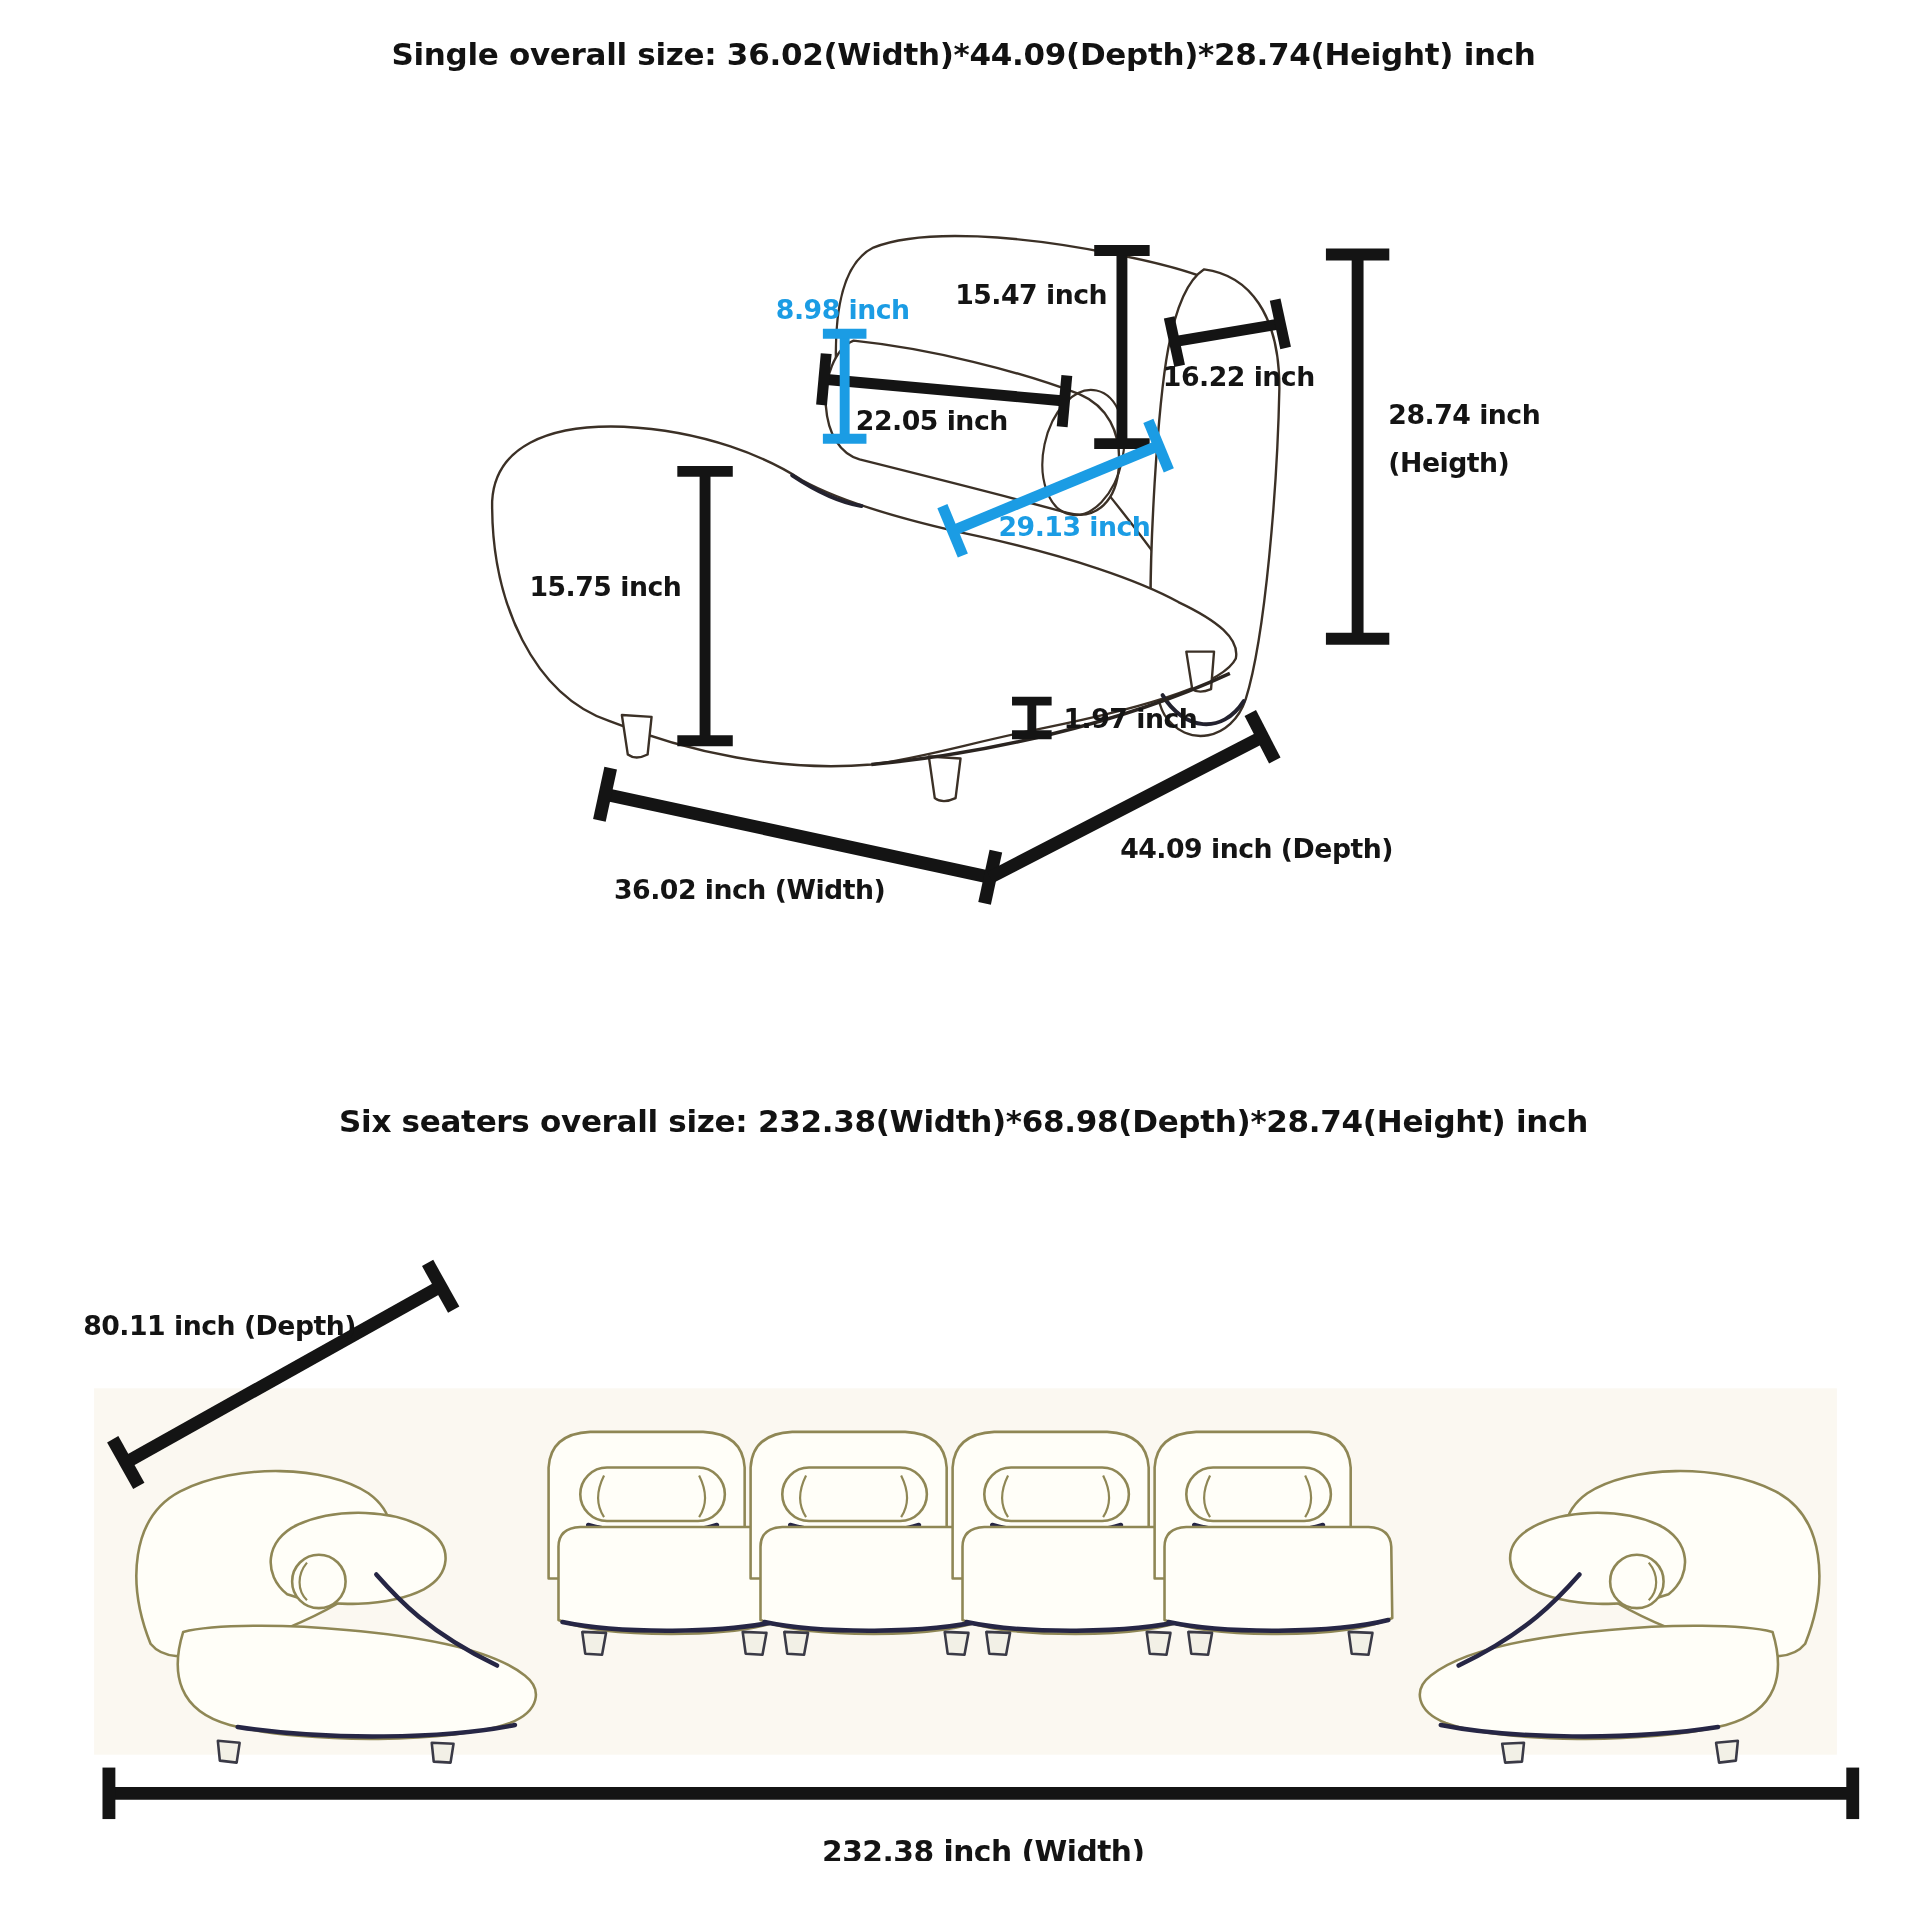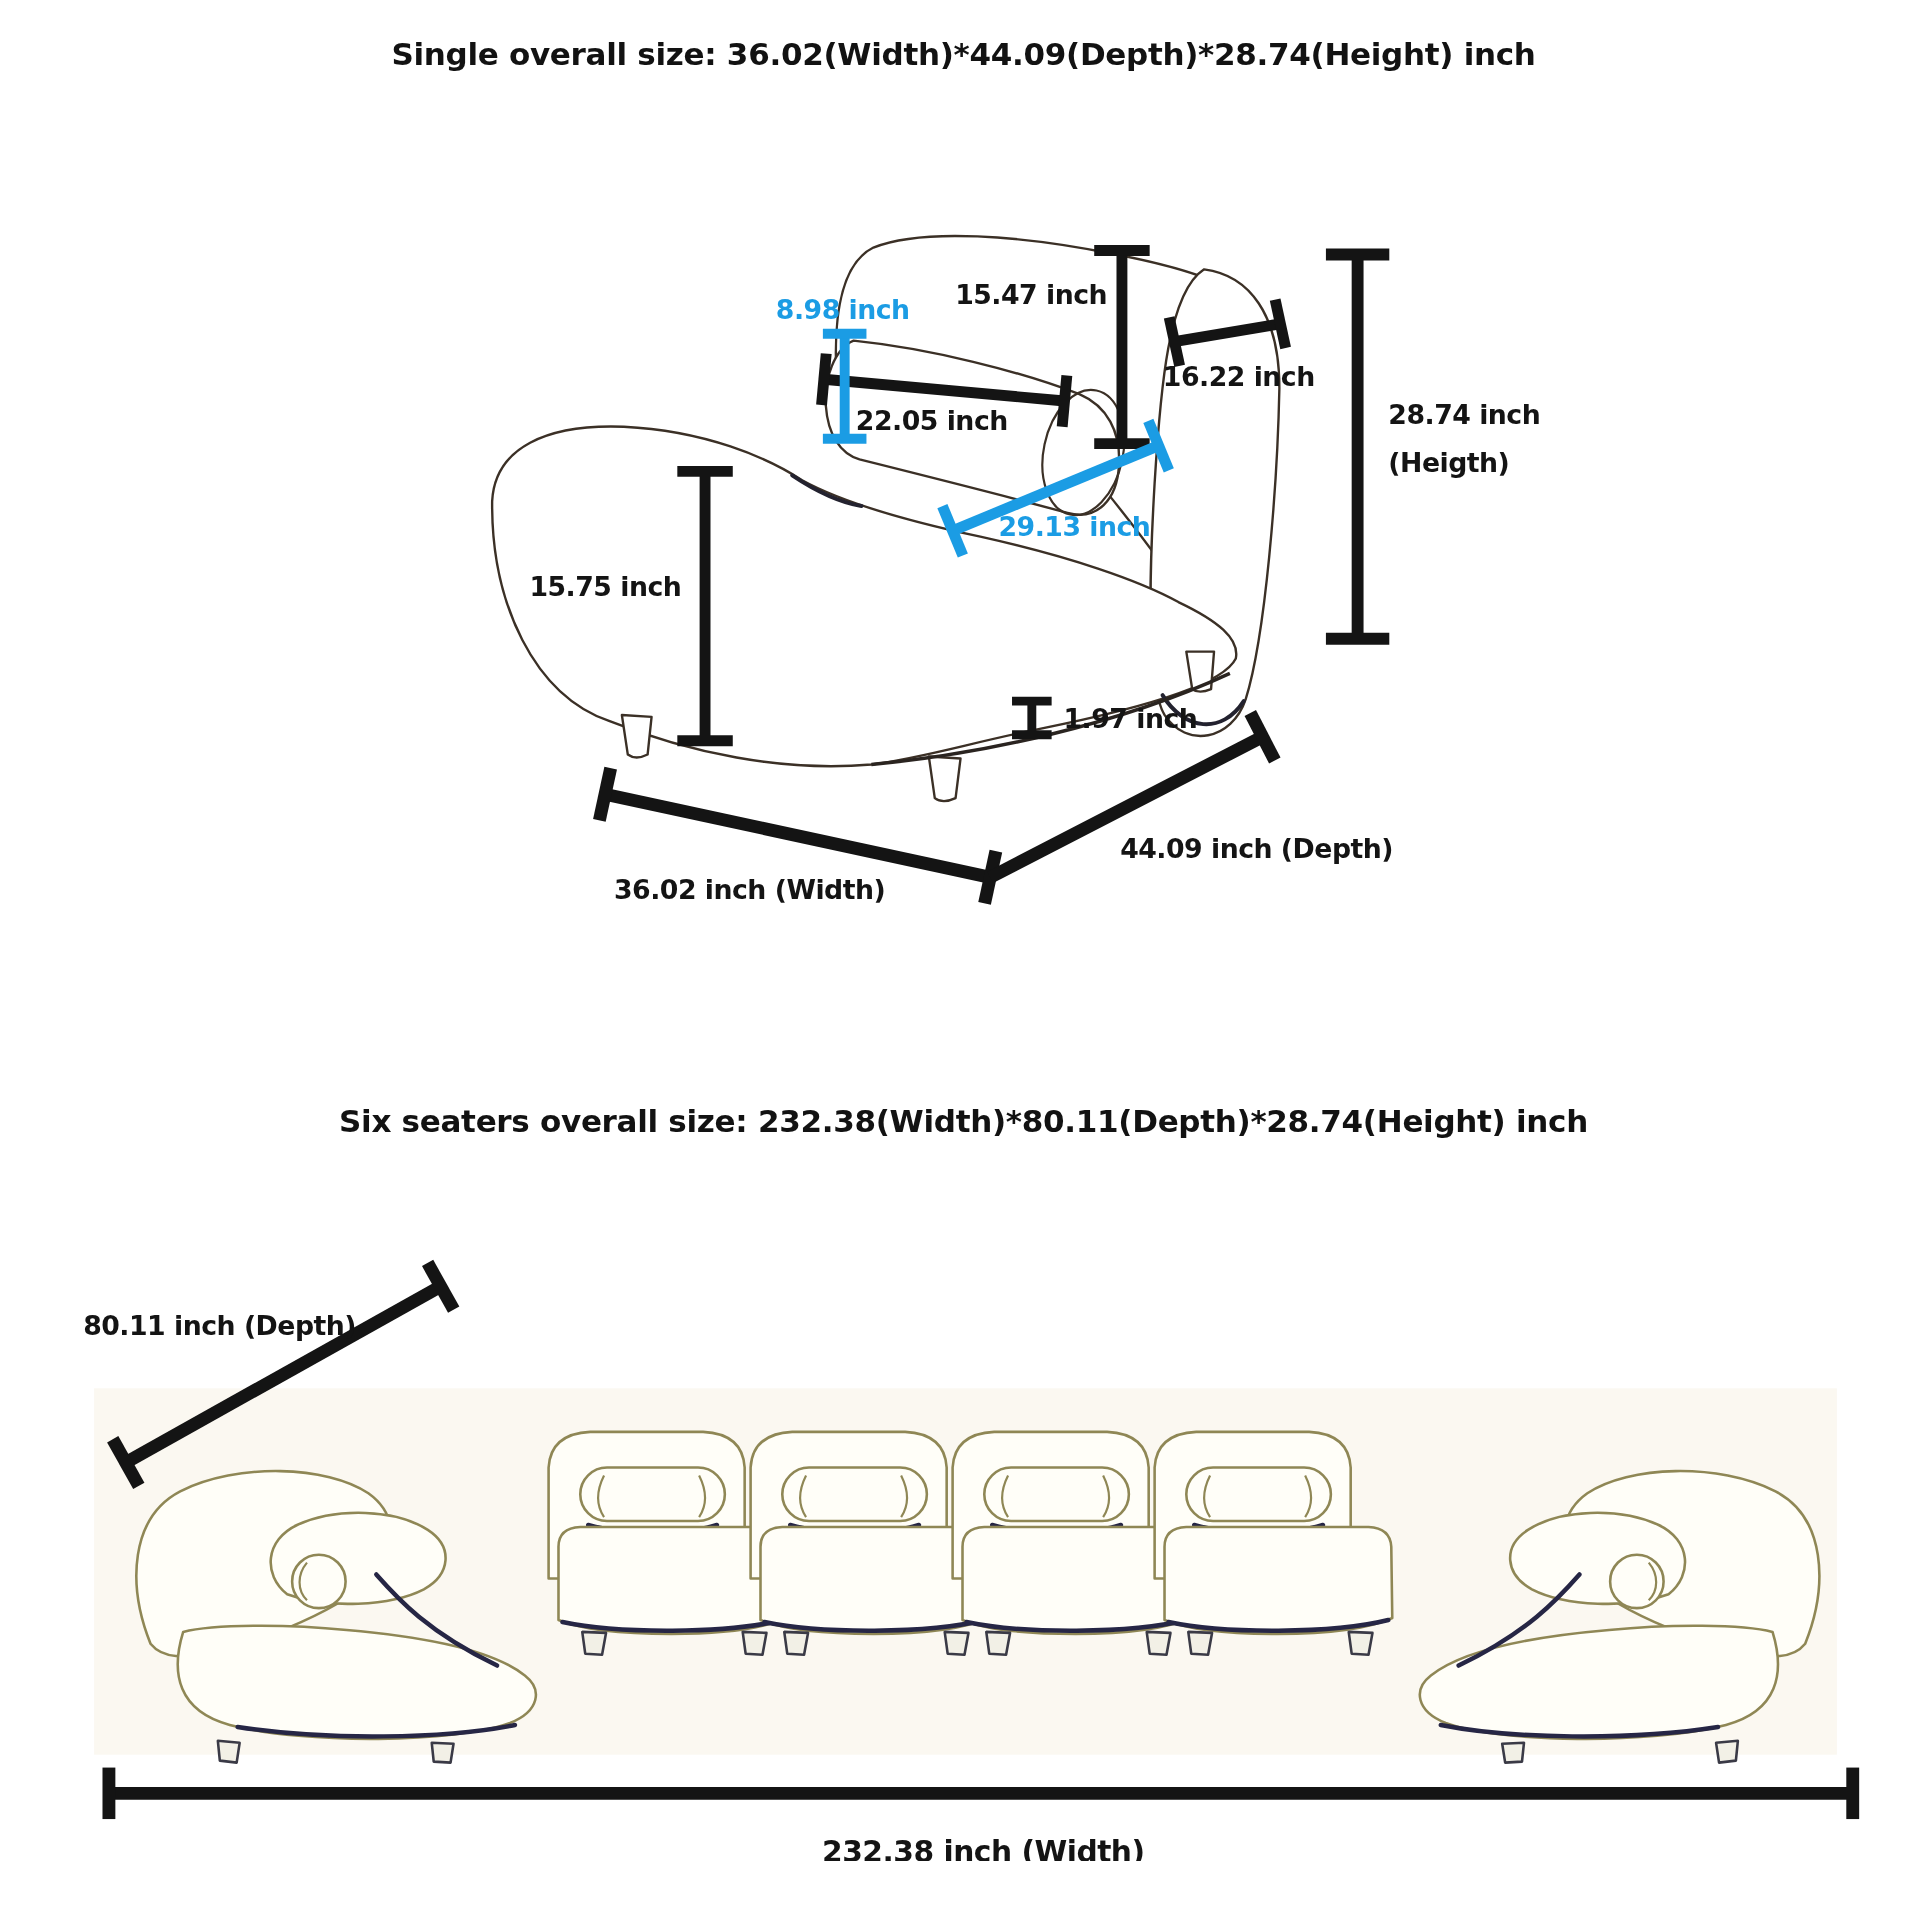--- a/index.html
+++ b/index.html
@@ -22,21 +22,21 @@
   .dimblack{stroke:#141414;}
   .dimblue{stroke:#1b9ce4;}
 </style>
 </head>
 <body>
 
 <div class="canvas">
 
   <div class="title title-single">Single overall size: 36.02(Width)*44.09(Depth)*28.74(Height) inch</div>
 
-  <div class="title title-six">Six seaters overall size: 232.38(Width)*80.11(Depth)*28.74(Height) inch</div>
+  <div class="title title-six">Six seaters overall size: 232.38(Width)*68.98(Depth)*28.74(Height) inch</div>
 
   <svg class="diagram" viewBox="0 0 1946 1946">
 
     <g>
 
       <g>
         <path class="sketch" d="M 848 420 C 838 330 846 268 882 250 C 932 230 1032 238 1122 256
              C 1202 271 1258 291 1272 317 C 1286 345 1283 420 1263 505
              C 1248 562 1226 602 1205 616 C 1182 580 1152 540 1120 500
              C 1060 470 960 450 900 445 C 870 442 852 432 848 420 Z"></path>

